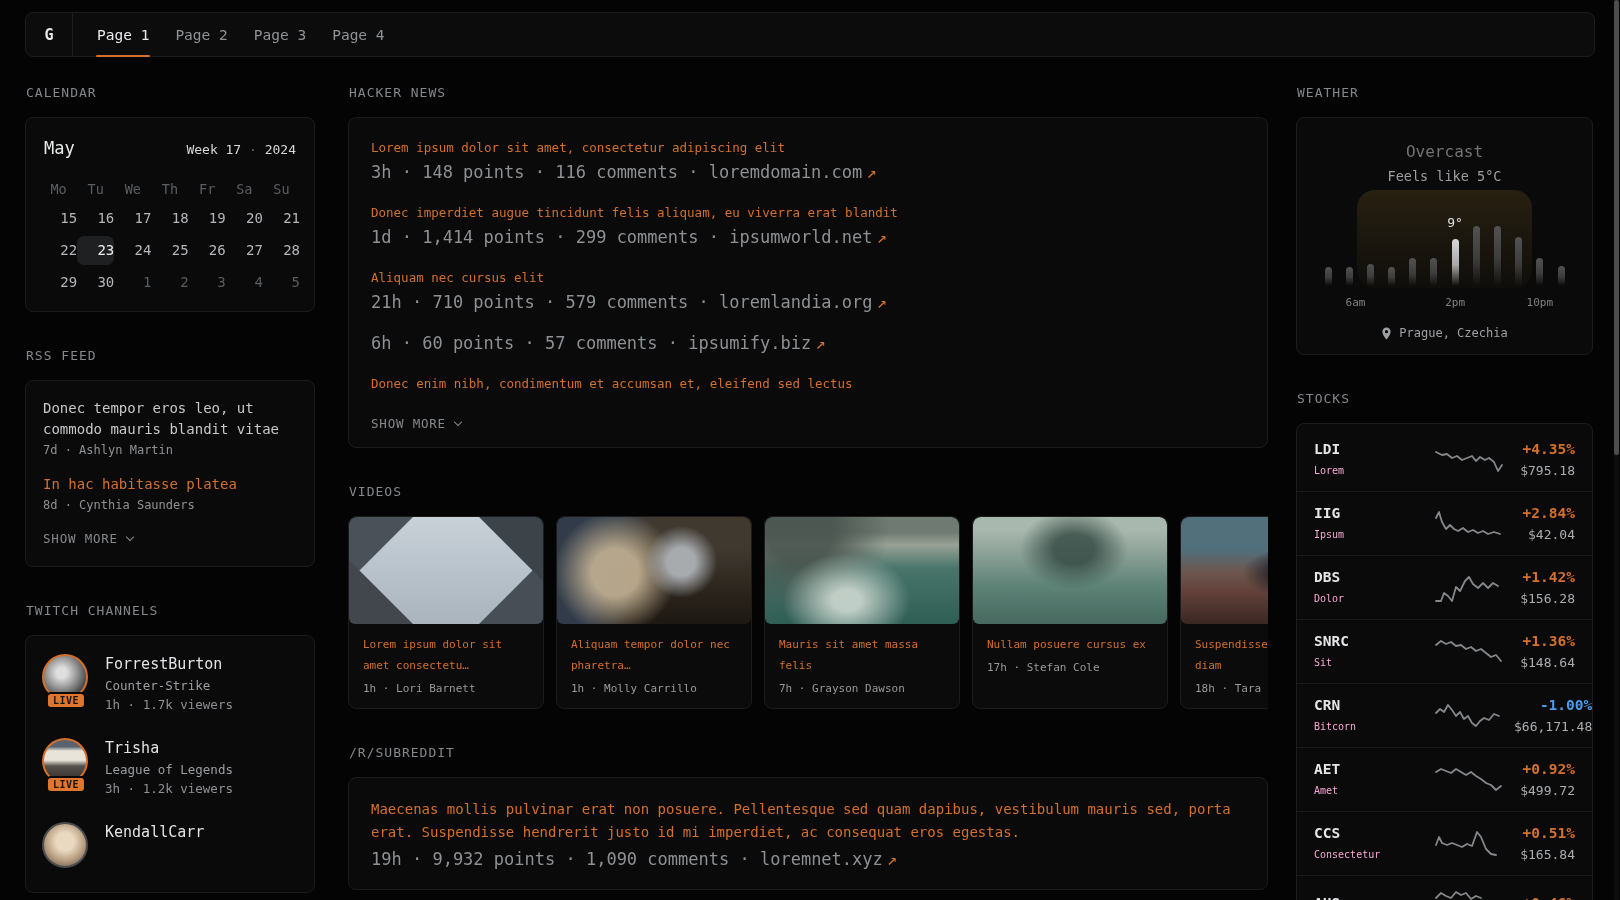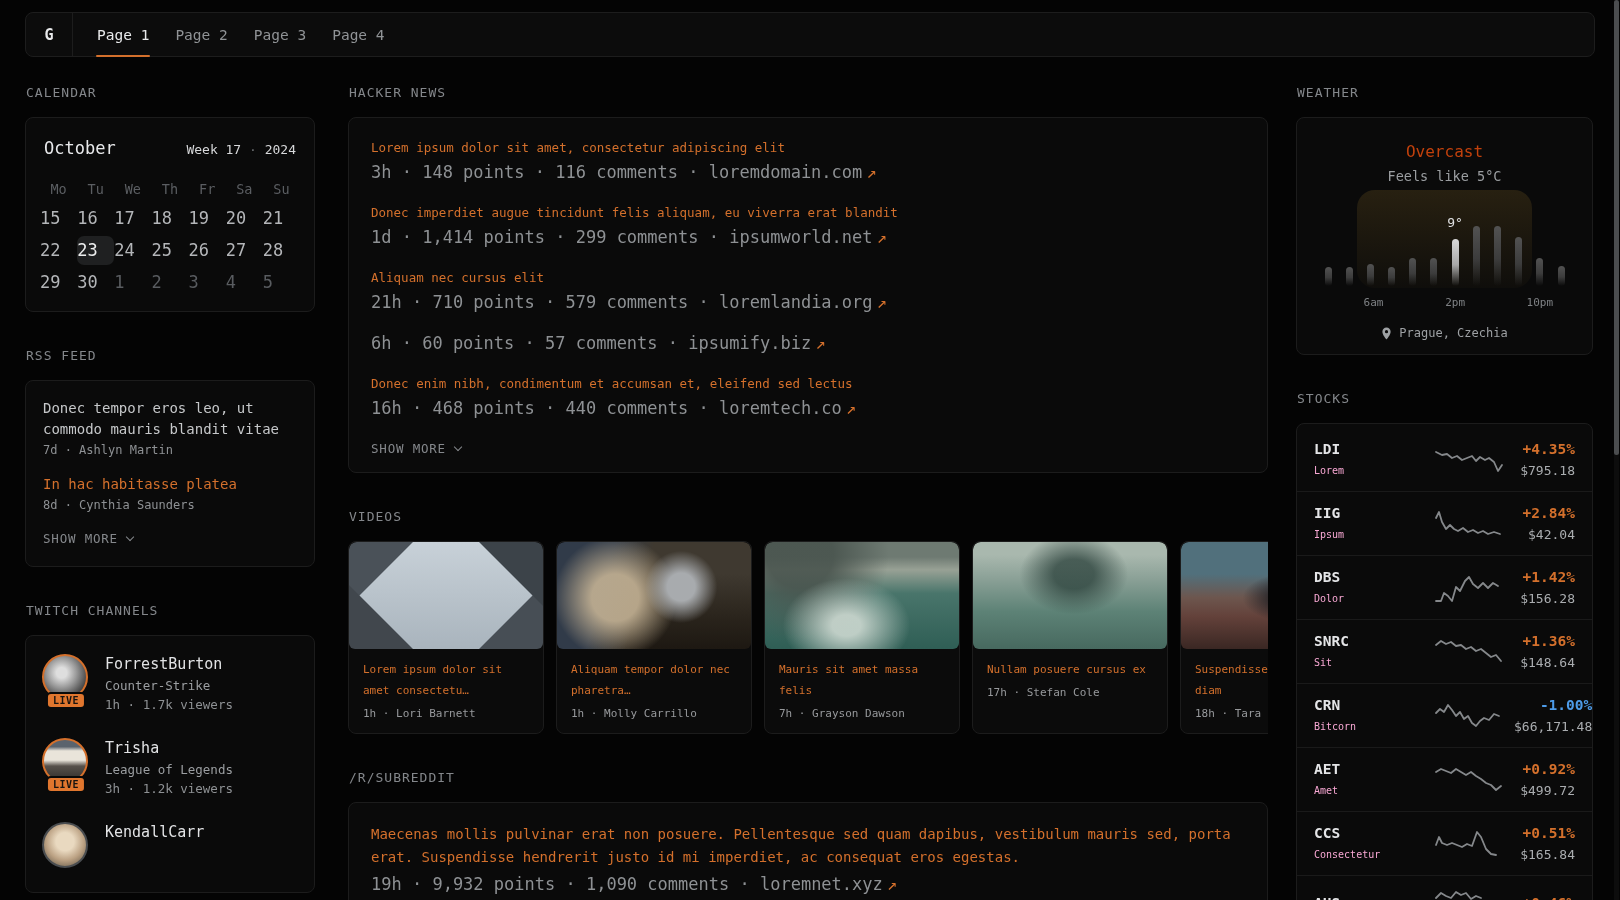--- a/index.html
+++ b/index.html
@@ -53,21 +53,21 @@
   .meta { color:#8e9194; }
   .dot-sep { color:#6a6d70; }
 
   
   .cal-card { padding:16px 14px 14px; }
   .cal-head { display:flex; justify-content:space-between; align-items:baseline; margin:4px 4px 20px; }
   .cal-month { color:#e8e9eb; font-size:17px; }
   .cal-week  { color:#d7d8da; font-size:13px; }
   .cal-grid  { display:grid; grid-template-columns:repeat(7,1fr); row-gap:3px; }
   .cal-wd  { text-align:center; color:#5b5e62; font-size:13.5px; height:22px; line-height:22px; margin-bottom:4px; }
-  .cal-day { text-align:left; color:#b4b6b9; font-size:17px; height:29px; line-height:29px; border-radius:7px; }
+  .cal-day { text-align:right; color:#b4b6b9; font-size:14px; height:29px; line-height:29px; border-radius:7px; }
   .cal-day.dim { color:#595c60; }
   .cal-day.sel { background:#1f2021; color:#eceded; }
 
   
   .list-card { padding:17px 17px 20px; }
   .rss-item { margin-bottom:17px; }
   .rss-title { display:block; color:#d4702c; font-size:14px; line-height:21px; }
   .rss-title.muted { color:#c6c8ca; }
   .rss-item .meta { font-size:12px; margin-top:3px; }
   .show-more {
@@ -145,21 +145,21 @@
   .video-row .video-card:nth-of-type(4) .thumb { background:
     radial-gradient(ellipse at 52% 30%, rgba(42,64,58,0.75) 0 14%, rgba(42,64,58,0) 38%),
     linear-gradient(180deg, #a9b8ae 0 12%, #8aa096 35%, #5d8276 65%, #47695f); }
   .video-row .video-card:nth-of-type(5) .thumb { background:
     radial-gradient(ellipse at 58% 52%, rgba(22,24,30,0.9) 0 10%, rgba(22,24,30,0) 32%),
     linear-gradient(180deg, #51707c 0 30%, #6d564e 52%, #63413a 70%, #3a2723); }
   .video-row .video-card:nth-of-type(5) .v-title { max-width:86px; }
 
   
   .weather-card { padding:18px 18px 14px; text-align:center; }
-  .w-cond  { color:#c2410c; font-size:16px; margin-top:6px; }
+  .w-cond  { color:#737373; font-size:16px; margin-top:6px; }
   .w-feels { color:#9b9ea1; font-size:13.5px; margin-top:7px; }
   .w-chart { position:relative; width:240px; height:90px; margin:12px auto 0; }
   .w-day {
     position:absolute; top:-6px; bottom:-2px; border-radius:18px;
     background:linear-gradient(180deg, rgba(173,132,47,0.18), rgba(173,132,47,0.03));
   }
   .wbar {
     position:absolute; bottom:0; width:7px; border-radius:4px;
     background:linear-gradient(180deg,#525252 0%,#3c3c3c 55%,rgba(40,40,40,0));
   }
@@ -206,21 +206,21 @@
 
       <a class="tab">Page 4</a>
     </nav>
 </header>
 
 <div class="col col-left">
 
   <div class="section-label first">CALENDAR</div>
   <section class="card cal-card">
     <div class="cal-head">
-      <span class="cal-month">October</span>
+      <span class="cal-month">May</span>
       <span class="cal-week"><span>Week 17</span> <span class="dot-sep">·</span> <span>2024</span></span>
     </div>
     <div class="cal-grid">
 
     <span class="cal-wd">Mo</span>
         <span class="cal-wd">Tu</span>
         <span class="cal-wd">We</span>
         <span class="cal-wd">Th</span>
         <span class="cal-wd">Fr</span>
         <span class="cal-wd">Sa</span>
@@ -347,24 +347,20 @@
 
         <article class="hn-item">
           <div class="meta">
             <span>6h · 60 points · 57 comments ·</span>
             <a class="domain"><span>ipsumify.biz</span><span class="arr">↗</span></a>
           </div>
         </article>
 
         <article class="hn-item">
           <a class="hn-title">Donec enim nibh, condimentum et accumsan et, eleifend sed lectus</a>
-          <div class="meta">
-            <span>16h · 468 points · 440 comments ·</span>
-            <a class="domain"><span>loremtech.co</span><span class="arr">↗</span></a>
-          </div>
         </article>
       </div>
     <button class="show-more">
         <span>SHOW MORE</span>
         <span class="chev"></span>
       </button>
   </section>
 
   <div class="section-label">VIDEOS</div>
   <div class="video-row">
@@ -428,21 +424,21 @@
         <div class="wbar" style="left: 63.5455px; height: 19px;"></div>
         <div class="wbar" style="left: 84.7273px; height: 28px;"></div>
         <div class="wbar" style="left: 105.909px; height: 28px;"></div>
         <div class="wbar cur" style="left: 127.091px; height: 47px;"></div>
         <div class="wbar" style="left: 148.273px; height: 60px;"></div>
         <div class="wbar" style="left: 169.455px; height: 60px;"></div>
         <div class="wbar" style="left: 190.636px; height: 49px;"></div>
         <div class="wbar" style="left: 211.818px; height: 28px;"></div>
         <div class="wbar" style="left: 233px; height: 20px;"></div>
         <div class="w-temp" style="left: 130.591px; bottom: 56px;">9°</div>
-        <div class="w-hour" style="left: 49px;">6am</div>
+        <div class="w-hour" style="left: 31px;">6am</div>
         <div class="w-hour" style="left: 130.591px;">2pm</div>
         <div class="w-hour" style="left: 215.318px;">10pm</div>
       </div>
     <div class="w-loc">
       <svg width="11" height="13" viewBox="0 0 24 28">
           <path d="M12 1C6.9 1 3 5 3 10c0 7 9 17 9 17s9-10 9-17c0-5-3.9-9-9-9zm0 12.5A3.5 3.5 0 1 1 12 6.5a3.5 3.5 0 0 1 0 7z" fill="#9ea1a4"></path>
         </svg>
       <span>Prague, Czechia</span>
     </div>
   </section>

